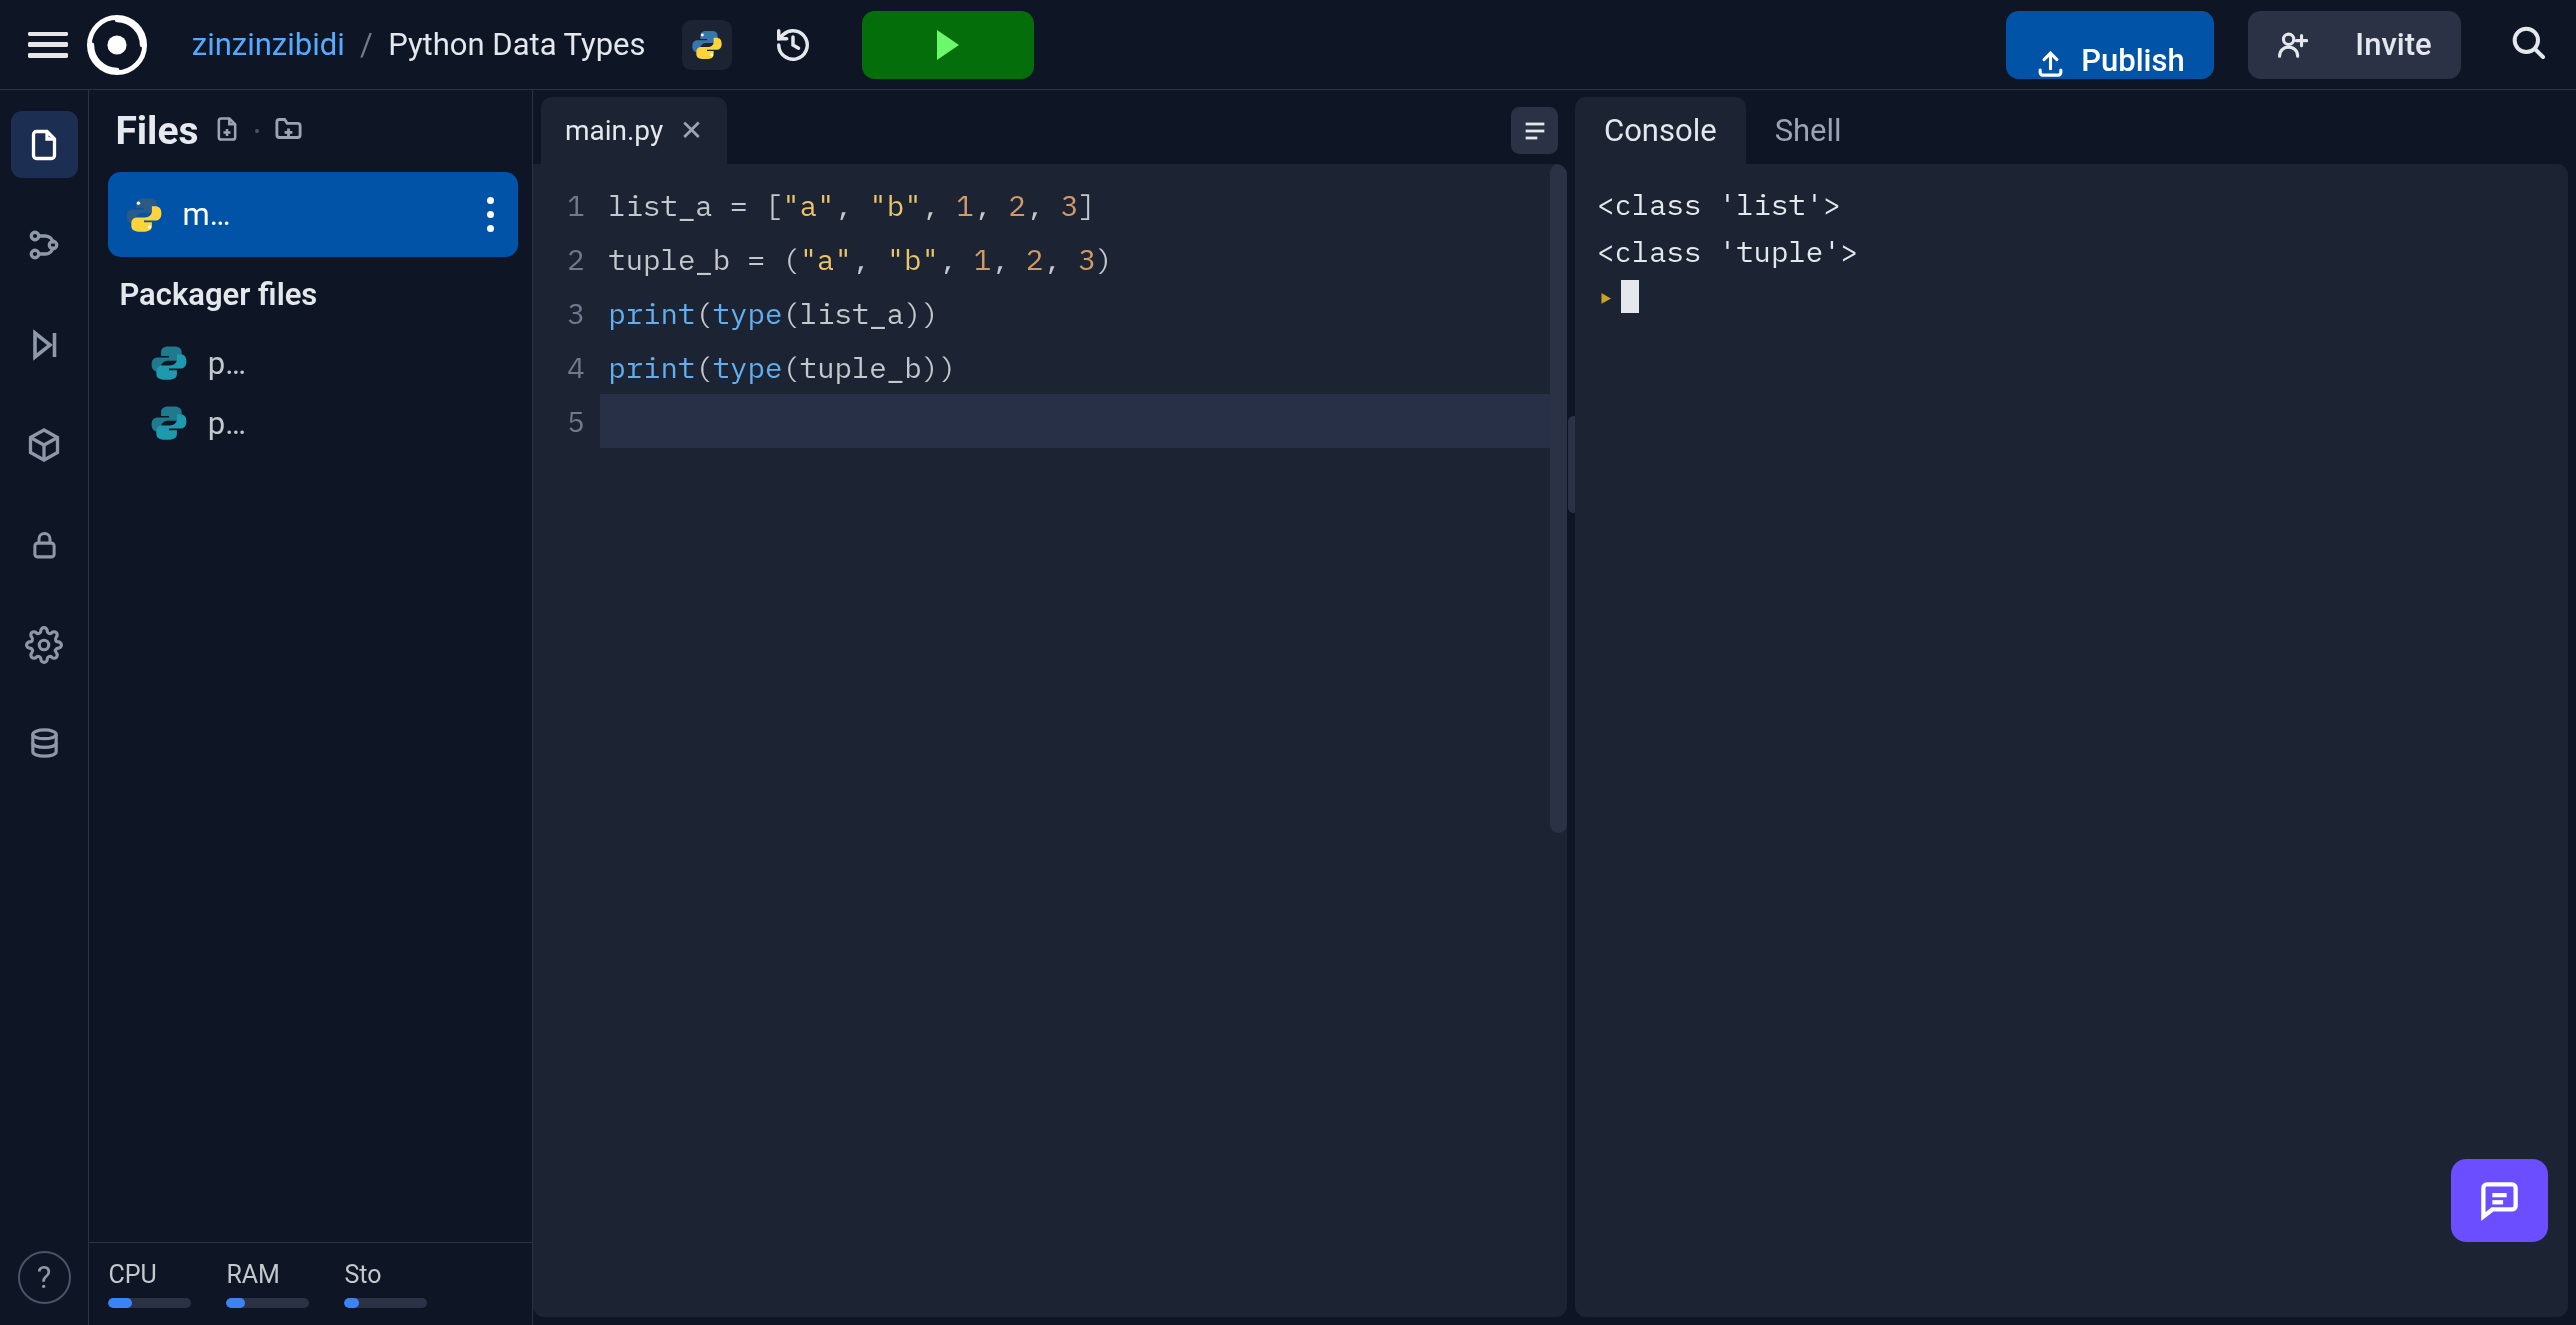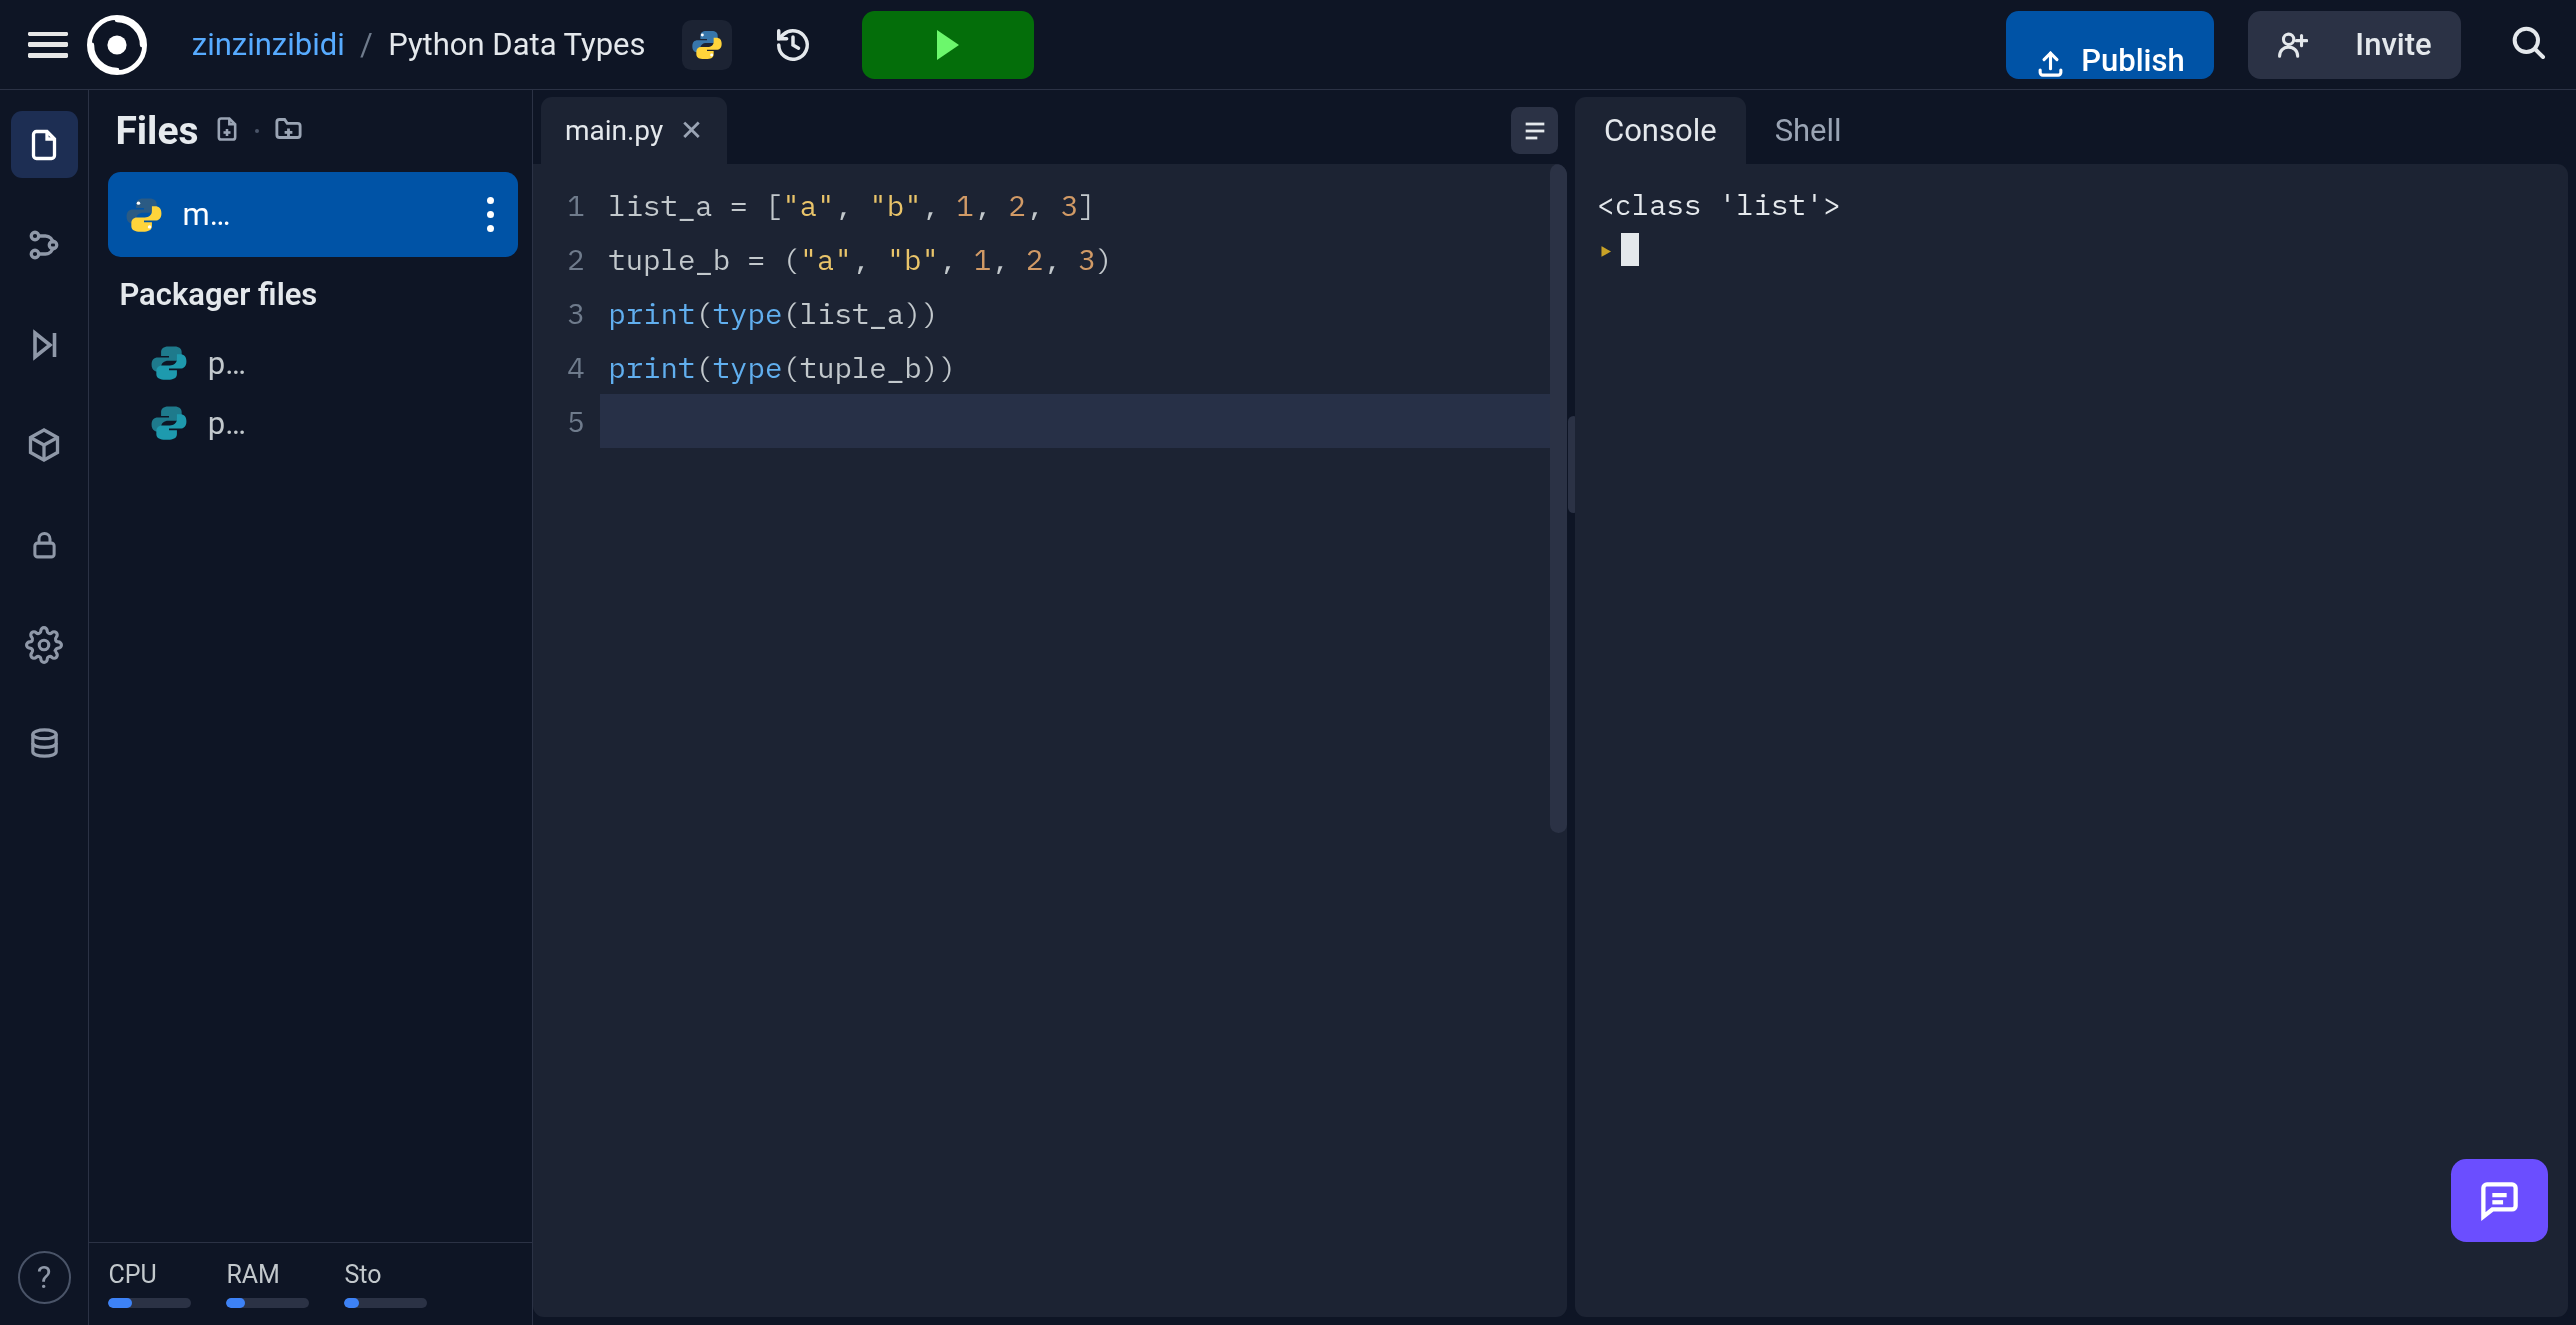--- a/index.html
+++ b/index.html
@@ -391,20 +391,21 @@
     </div>
 
     <div class="right-panel" style="position:relative;">
       <div class="right-scrollbar"></div>
       <div class="console-tabs">
         <div class="ctab active">Console</div>
         <div class="ctab">Shell</div>
       </div>
       <div class="console-body" id="console-body">
           <div>&lt;class 'list'&gt;</div>
+          <div>&lt;class 'tuple'&gt;</div>
           <div><span class="prompt">‣</span><span class="cursor"></span></div>
         </div>
     </div>
   </div>
 
   <div class="fab">
     <svg width="43" height="43" viewBox="0 0 24 24" fill="none" stroke="#fff" stroke-width="2.4">
         <path d="M21 15a2 2 0 0 1-2 2H8l-5 4V5a2 2 0 0 1 2-2h14a2 2 0 0 1 2 2z"></path>
         <line x1="8" y1="9" x2="16" y2="9"></line>
         <line x1="8" y1="13" x2="14" y2="13"></line>

